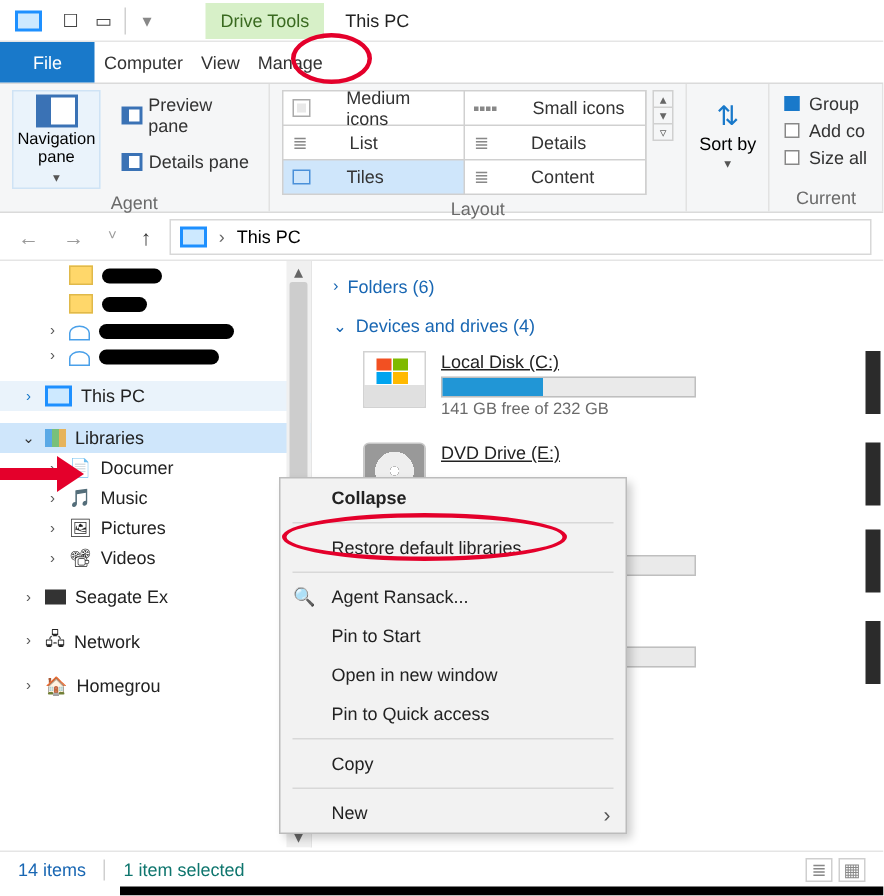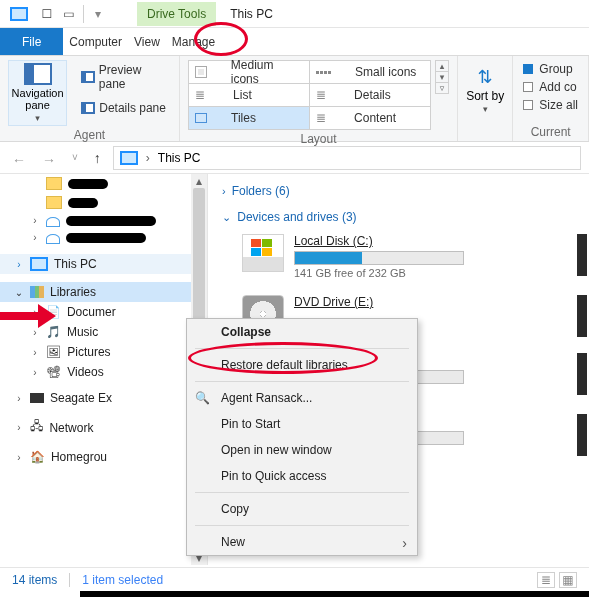--- a/index.html
+++ b/index.html
@@ -105,21 +105,21 @@
   
   .ctx { position:absolute; left:186px; top:318px; width:232px; background:#f2f2f2; border:1px solid #bcbcbc; box-shadow: 3px 3px 6px rgba(0,0,0,.2); z-index:50; }
   .ctx .mi { padding:6px 14px 6px 34px; color:#222; position:relative; }
   .ctx .mi.hd { font-weight:600; }
   .ctx .sep { height:1px; background:#d8d8d8; margin:3px 8px; }
   .ctx .mi .mico { position:absolute; left:8px; top:6px; width:16px; text-align:center; color:#555;}
   .ctx .mi .arrow { position:absolute; right:10px; top:6px; color:#555; font-size:14px;}
 
   
   .status { position:absolute; left:0; right:0; bottom:6px; height:24px; border-top:1px solid #e5e5e5; display:flex; align-items:center; padding:0 12px; gap:12px; color:#1967b3; }
-  .status .s2 { color:#3b82f6; }
+  .status .s2 { color:#0f766e; }
   .status .ssep { width:1px; height:14px; background:#cfcfcf; }
   .status .vicons { margin-left:auto; display:flex; gap:4px; }
   .status .vicons .vi { width:18px; height:16px; border:1px solid #cfcfcf; display:flex; align-items:center; justify-content:center; color:#888;}
   .black-strip { position:absolute; left:80px; right:0; bottom:0; height:6px; background:#000;}
 
   
   .anno-circle { position:absolute; border:3px solid #e4002b; border-radius:50%; pointer-events:none; z-index:100;}
   .anno-circle.c1 { left:194px; top:22px; width:54px; height:34px; }
   .anno-circle.c2 { left:188px; top:342px; width:190px; height:32px; }
   .anno-arrow { position:absolute; z-index:100; pointer-events:none; }
@@ -327,21 +327,21 @@
     </div>
   </div>
 
   <div class="content">
     <div class="collhdr">
       <span class="chv">›</span>
       <span>Folders (6)</span>
     </div>
     <div class="collhdr" style="margin-top:4px;">
       <span class="chv">⌄</span>
-      <span>Devices and drives (3)</span>
+      <span>Devices and drives (4)</span>
     </div>
 
     <div id="drives">
         <div class="drive">
           <div class="dicon hdd">
             <div class="winlogo">
               <i></i>
               <i></i>
               <i></i>
               <i></i>

